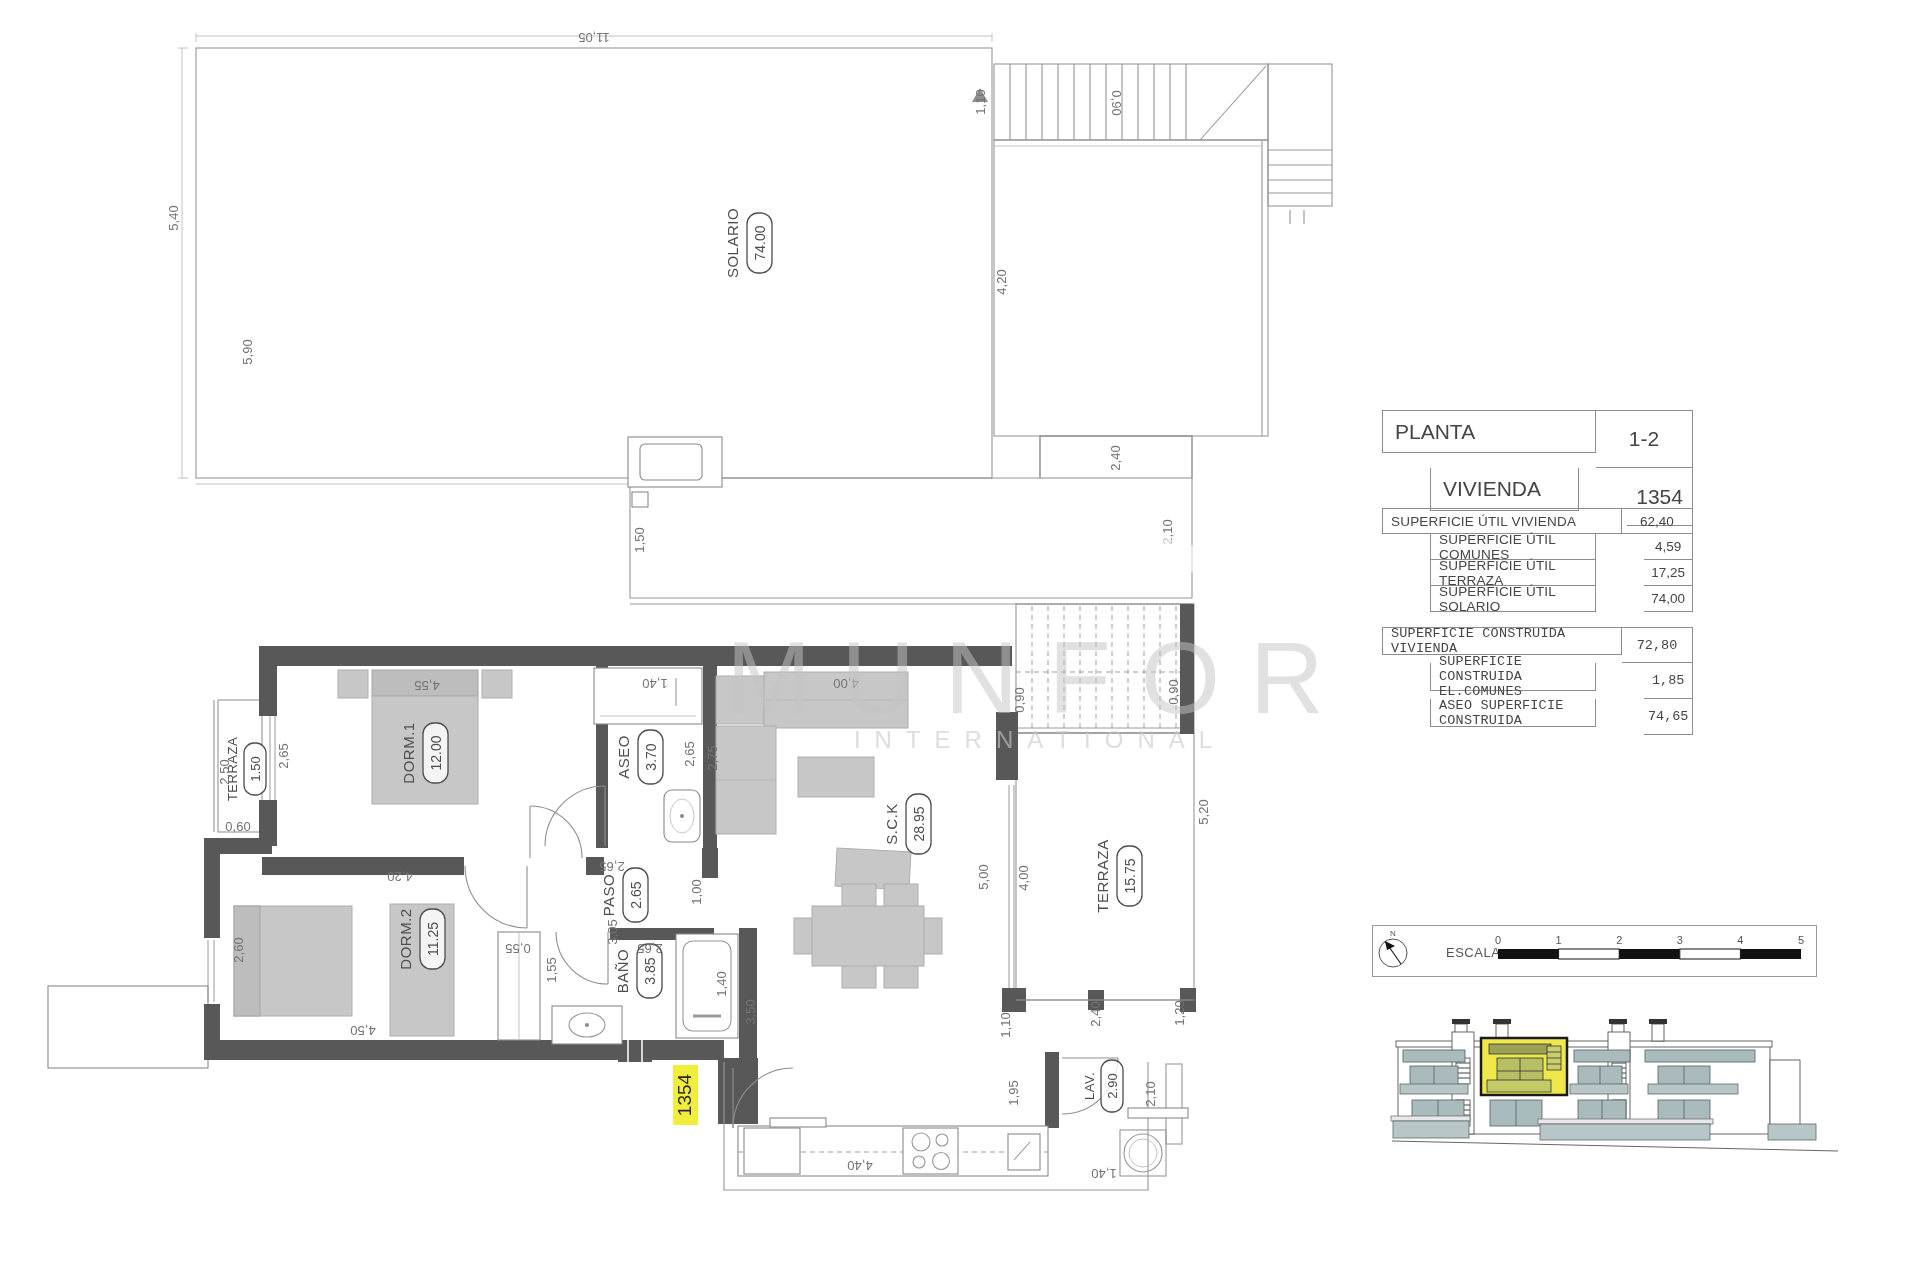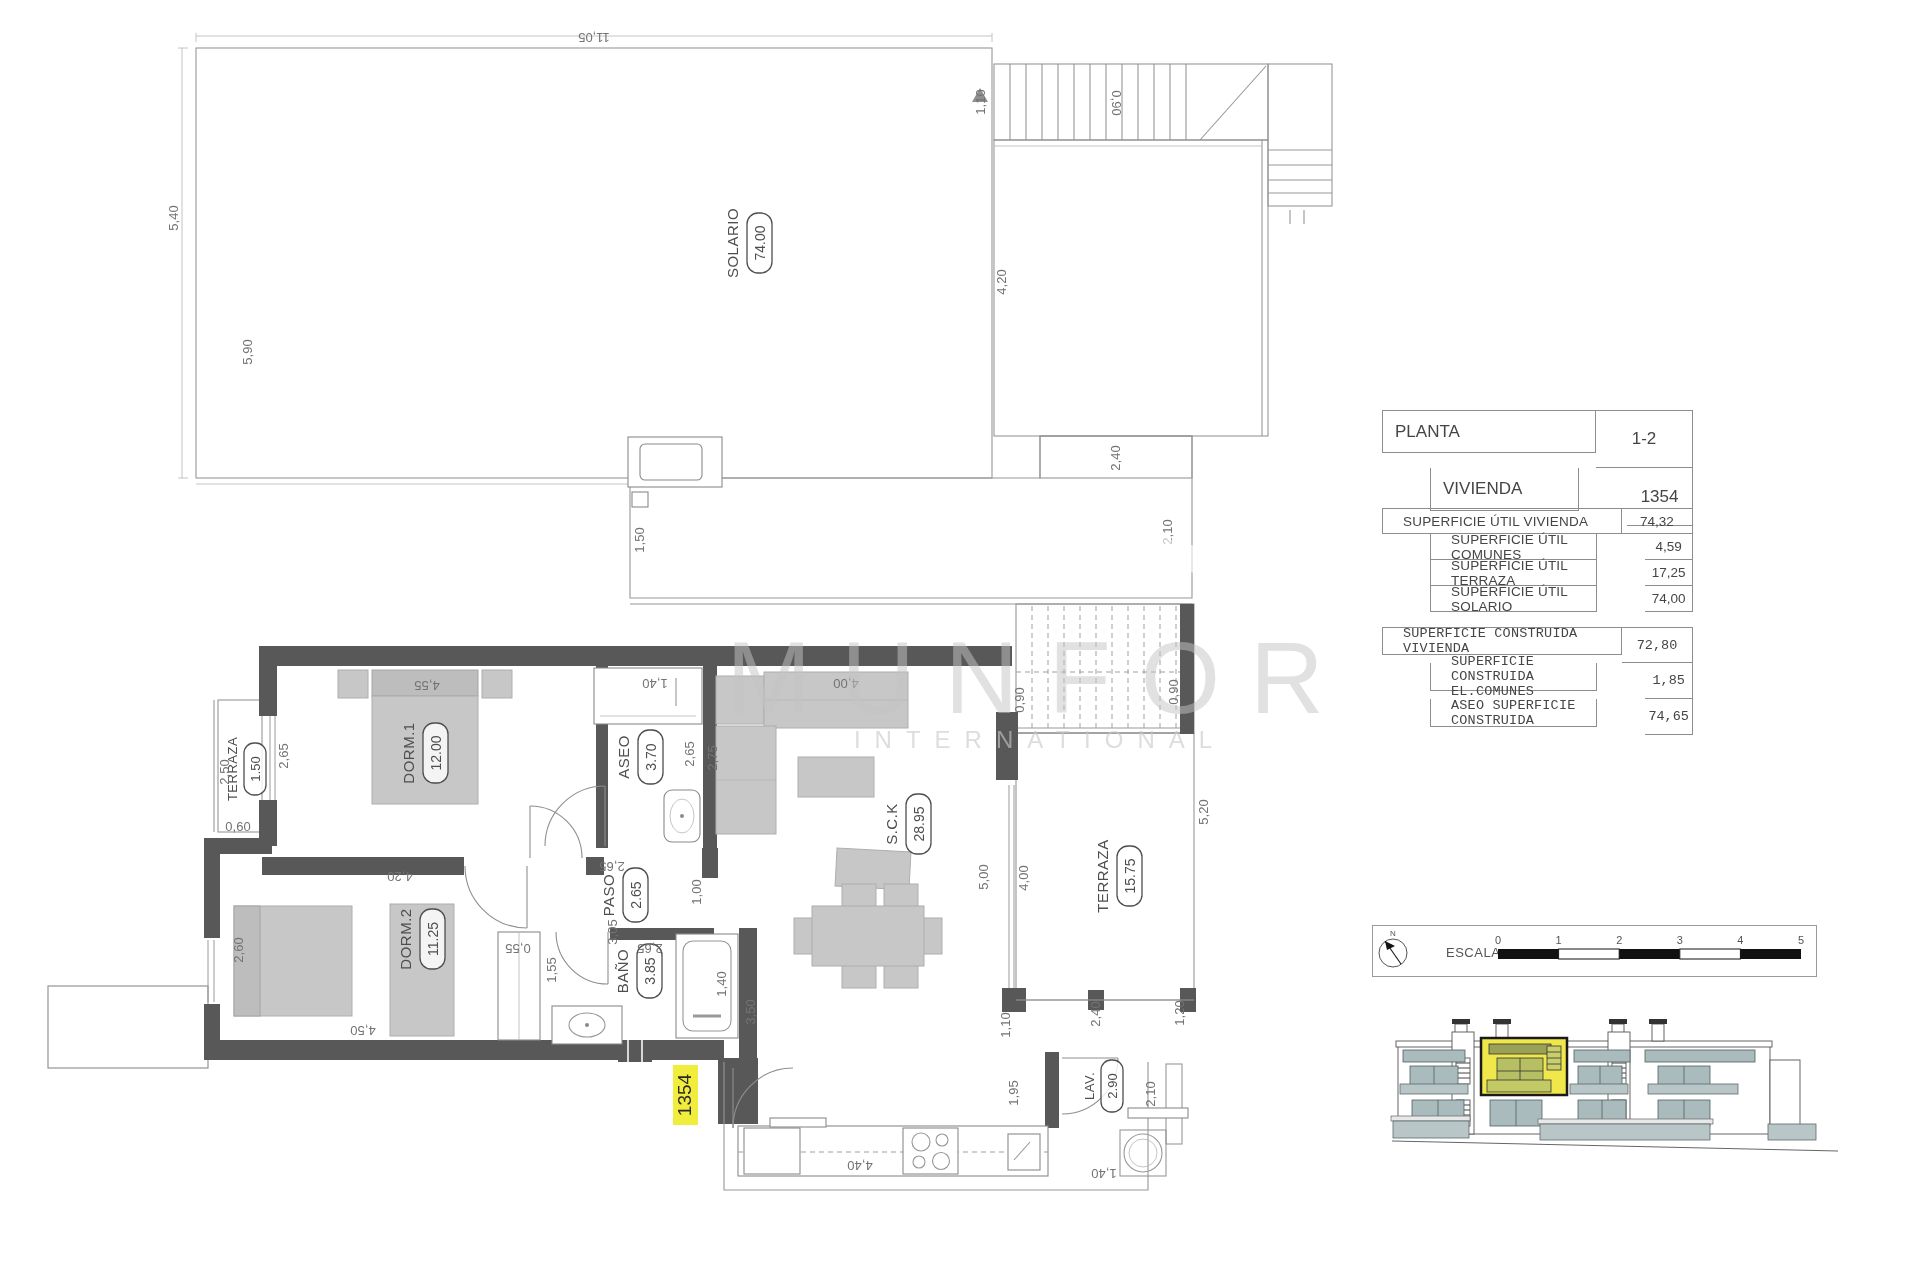--- a/index.html
+++ b/index.html
@@ -28,25 +28,25 @@
   .glass{fill:#a9bbbd;stroke:#52605f;stroke-width:0.8;}
   .glassL{fill:#b8c6c8;stroke:#5d6a69;stroke-width:0.8;}
   .eline{stroke:#555;stroke-width:0.9;fill:#fff;}
 
   
   .tbl{position:absolute;box-sizing:border-box;color:#454545;}
   .tbl .row{display:flex;box-sizing:border-box;}
   .tbl .cell{box-sizing:border-box;border:1px solid #8d8d8d;display:flex;align-items:center;}
   .tbl .row + .row .cell{border-top:none;margin-left:48px;}
   .tbl .cell + .cell{border-left:none;}
-  .tbl-unit{left:1382px;top:410px;width:311px;font-size:17px;}
+  .tbl-unit{left:1382px;top:410px;width:311px;font-size:21px;}
   .tbl-unit .label{width:214px;height:43px;padding-left:12px;}
   .tbl-unit .value{width:97px;height:58px;justify-content:center;}
   .tbl-small{left:1382px;top:508px;width:311px;font-size:13.5px;}
-  .tbl-small .label{width:240px;height:26px;padding-left:20px;letter-spacing:0.2px;}
+  .tbl-small .label{width:240px;height:26px;padding-left:8px;letter-spacing:0.2px;}
   .tbl-small .value{width:71px;height:26px;justify-content:center;}
   .tbl-built{top:627px;font-family:Liberation Mono, monospace;}
   .tbl-built .label{height:28px;}
   .tbl-built .value{height:36px;}
 
   .scalebox{position:absolute;left:1372px;top:925px;width:445px;height:52px;
             border:1px solid #9a9a9a;box-sizing:border-box;}
 </style>
 </head>
 <body>
@@ -423,21 +423,21 @@
   </div>
   <div class="row">
     <div class="cell label">VIVIENDA</div>
     <div class="cell value">1354</div>
   </div>
 </div>
 
 <div class="tbl tbl-small">
   <div class="row">
     <div class="cell label">SUPERFICIE  ÚTIL  VIVIENDA</div>
-    <div class="cell value">74,32</div>
+    <div class="cell value">62,40</div>
   </div>
   <div class="row">
     <div class="cell label">SUPERFICIE ÚTIL COMUNES</div>
     <div class="cell value">4,59</div>
   </div>
   <div class="row">
     <div class="cell label">SUPERFICIE  ÚTIL  TERRAZA</div>
     <div class="cell value">17,25</div>
   </div>
   <div class="row">

